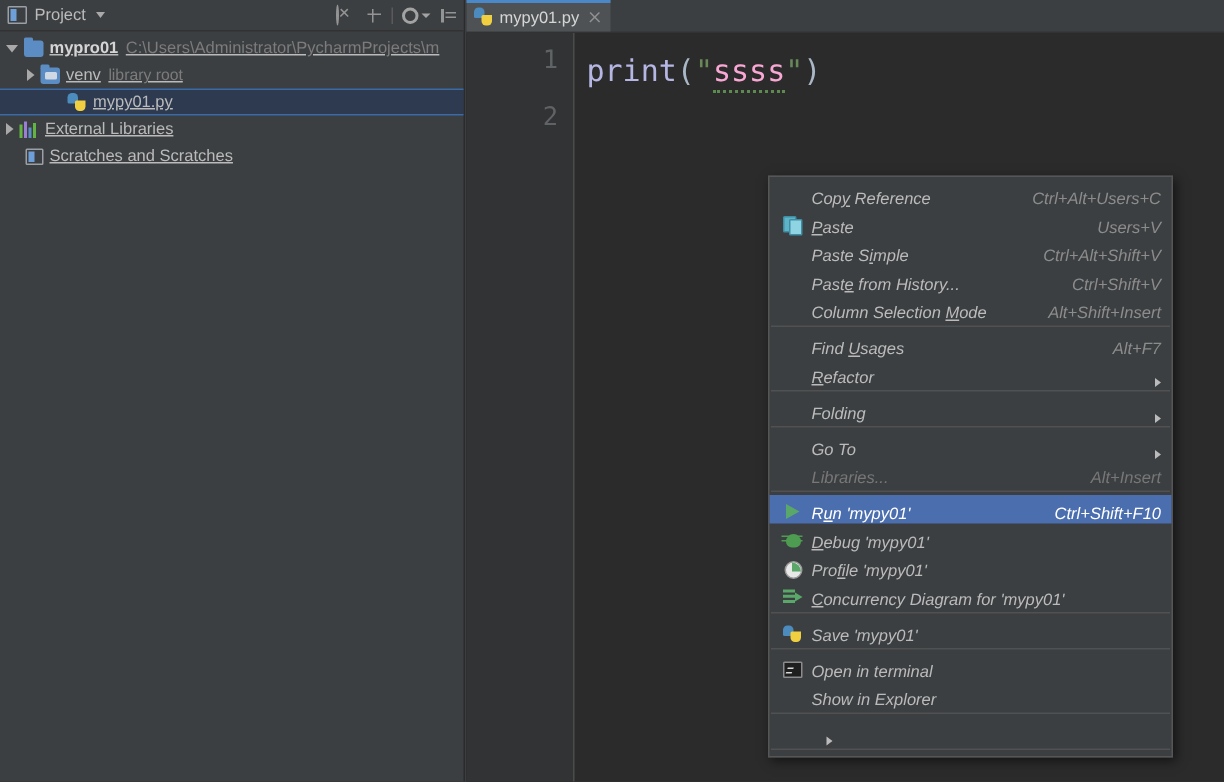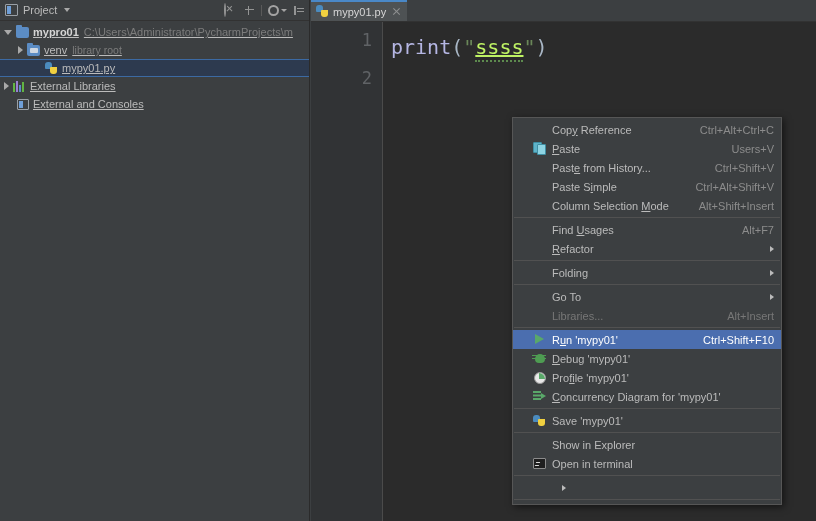--- a/index.html
+++ b/index.html
@@ -257,46 +257,46 @@
     font-family: "DejaVu Sans Mono", monospace;
     font-size: 20px;
     white-space: pre;
     color: #a9b7c6;
     line-height: 34px;
   }
   .tok-fn { color: #b5b6e3; }
   .tok-punct { color: #a9b7c6; }
   .tok-str { color: #6a8759; }
   .typo {
-    color: #bef264;
+    color: #f9a8d4;
     border-bottom: 2px dotted #5d8a4e;
     padding-bottom: 1px;
-    text-decoration: underline;
   }
 
   
   .ctx-menu {
     position: absolute;
     left: 512px;
     top: 117px;
     width: 270px;
     background: #3c3f41;
     border: 1px solid #565656;
     box-shadow: 2px 2px 7px rgba(0,0,0,.55);
     box-sizing: border-box;
     padding: 2px 0;
   }
   .ctx-item {
     height: 19px;
     display: flex;
-    align-items: center;
-    padding: 0 7px 0 19px;
+    align-items: flex-end;
+    padding: 0 7px 0 8px;
     box-sizing: border-box;
     position: relative;
     white-space: nowrap;
+    font-style: italic;
   }
   .ctx-item.selected { background: #4b6eaf; }
   .ctx-item.disabled .ctx-label,
   .ctx-item.disabled .ctx-accel { color: #777777; }
   .ctx-ico {
     width: 16px; height: 15px;
     flex: none;
     margin-right: 4px;
     position: relative;
   }
@@ -445,21 +445,21 @@
             <span></span>
             <span></span>
             <span></span>
             <span></span>
           </span>
           <span class="node-label">External Libraries</span>
         </div>
         <div class="tree-row">
           <span class="arrow-spacer"></span>
           <span class="ic ic-scratch"></span>
-          <span class="node-label">External and Consoles</span>
+          <span class="node-label">Scratches and Scratches</span>
         </div>
       </div>
   </div>
 
   <div class="editor-area">
 
     <div class="tab-bar">
       <div class="tab">
         <span class="ic ic-py" style="margin-right:0"></span>
         <span class="tab-label">mypy01.py</span>
@@ -476,36 +476,36 @@
         <div class="code-line"><span class="tok-fn">print</span><span class="tok-punct">(</span><span class="tok-str">"</span><span class="typo">ssss</span><span class="tok-str">"</span><span class="tok-punct">)</span></div>
         <div class="code-line"></div>
       </div>
     </div>
   </div>
 
   <div class="ctx-menu" id="ctx-menu">
       <div class="ctx-item">
         <span class="ctx-ico "></span>
         <span class="ctx-label">Cop<span class="mn">y</span> Reference</span>
-        <span class="ctx-accel">Ctrl+Alt+Ctrl+C</span>
+        <span class="ctx-accel">Ctrl+Alt+Users+C</span>
       </div>
       <div class="ctx-item">
         <span class="ctx-ico i-paste"></span>
         <span class="ctx-label"><span class="mn">P</span>aste</span>
         <span class="ctx-accel">Users+V</span>
       </div>
       <div class="ctx-item">
         <span class="ctx-ico "></span>
+        <span class="ctx-label">Paste S<span class="mn">i</span>mple</span>
+        <span class="ctx-accel">Ctrl+Alt+Shift+V</span>
+      </div>
+      <div class="ctx-item">
+        <span class="ctx-ico "></span>
         <span class="ctx-label">Past<span class="mn">e</span> from History...</span>
         <span class="ctx-accel">Ctrl+Shift+V</span>
-      </div>
-      <div class="ctx-item">
-        <span class="ctx-ico "></span>
-        <span class="ctx-label">Paste S<span class="mn">i</span>mple</span>
-        <span class="ctx-accel">Ctrl+Alt+Shift+V</span>
       </div>
       <div class="ctx-item">
         <span class="ctx-ico "></span>
         <span class="ctx-label">Column Selection <span class="mn">M</span>ode</span>
         <span class="ctx-accel">Alt+Shift+Insert</span>
       </div>
       <div class="ctx-sep"></div>
       <div class="ctx-item">
         <span class="ctx-ico "></span>
         <span class="ctx-label">Find <span class="mn">U</span>sages</span>
@@ -551,27 +551,27 @@
         <span class="ctx-ico i-conc"></span>
         <span class="ctx-label"><span class="mn">C</span>oncurrency Diagram for 'mypy01'</span>
       </div>
       <div class="ctx-sep"></div>
       <div class="ctx-item">
         <span class="ctx-ico i-savepy"></span>
         <span class="ctx-label">Save 'mypy01'</span>
       </div>
       <div class="ctx-sep"></div>
       <div class="ctx-item">
-        <span class="ctx-ico "></span>
-        <span class="ctx-label">Show in Explorer</span>
-      </div>
-      <div class="ctx-item">
         <span class="ctx-ico i-term"></span>
         <span class="ctx-label">Open in terminal</span>
       </div>
+      <div class="ctx-item">
+        <span class="ctx-ico "></span>
+        <span class="ctx-label">Show in Explorer</span>
+      </div>
       <div class="ctx-sep"></div>
       <div class="ctx-item">
         <span class="ctx-ico "></span>
         <span class="ctx-sub"></span>
       </div>
       <div class="ctx-sep"></div>
     </div>
 
 </div>
 

